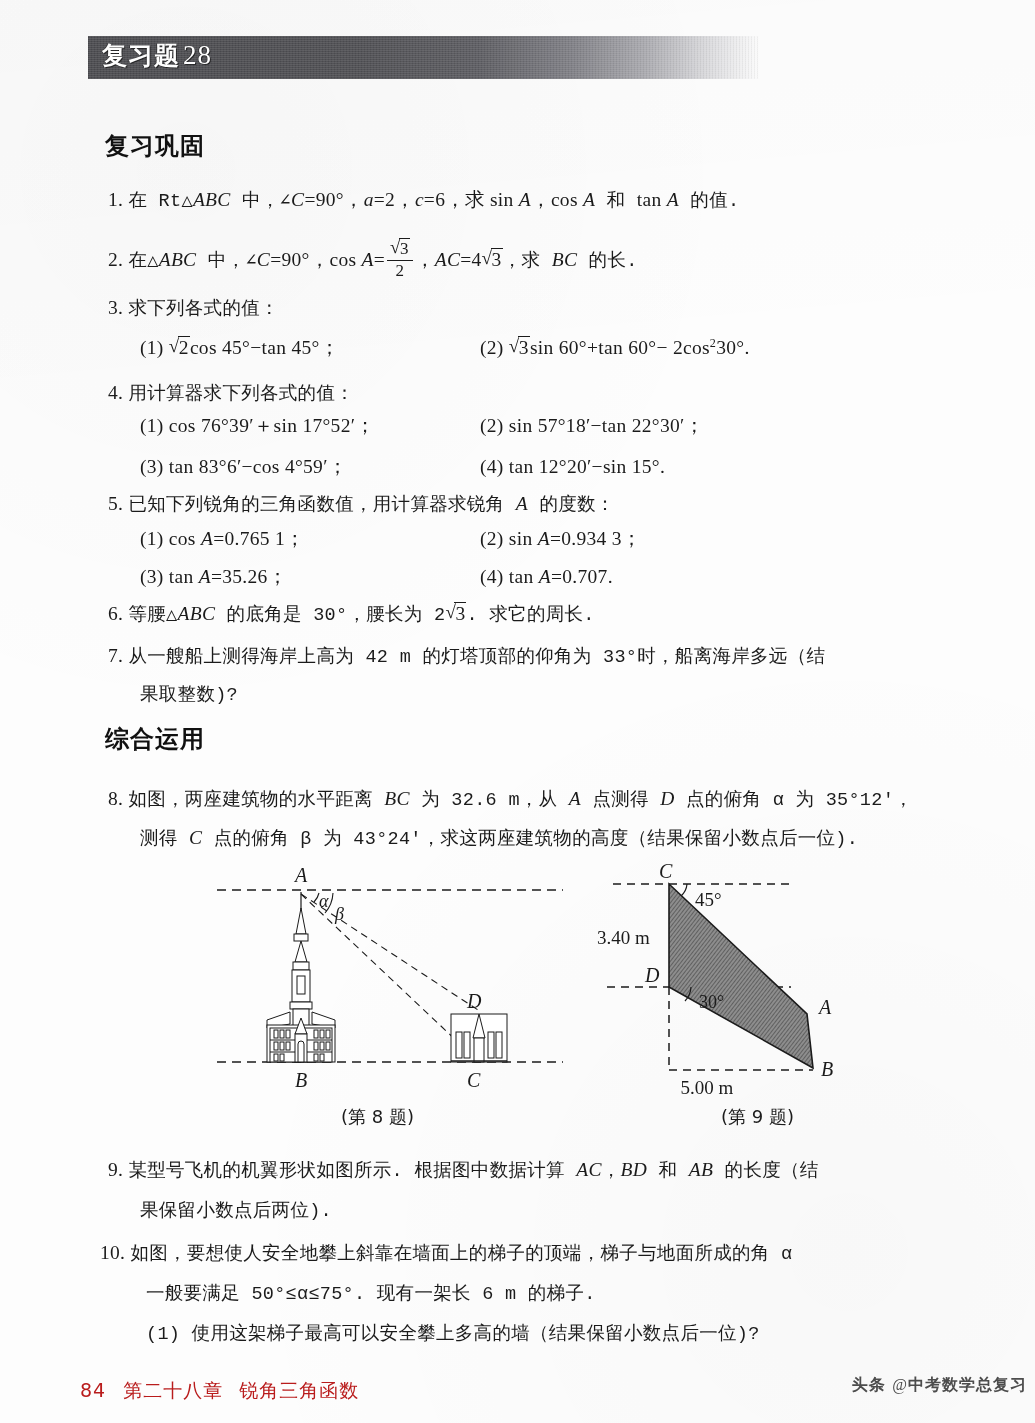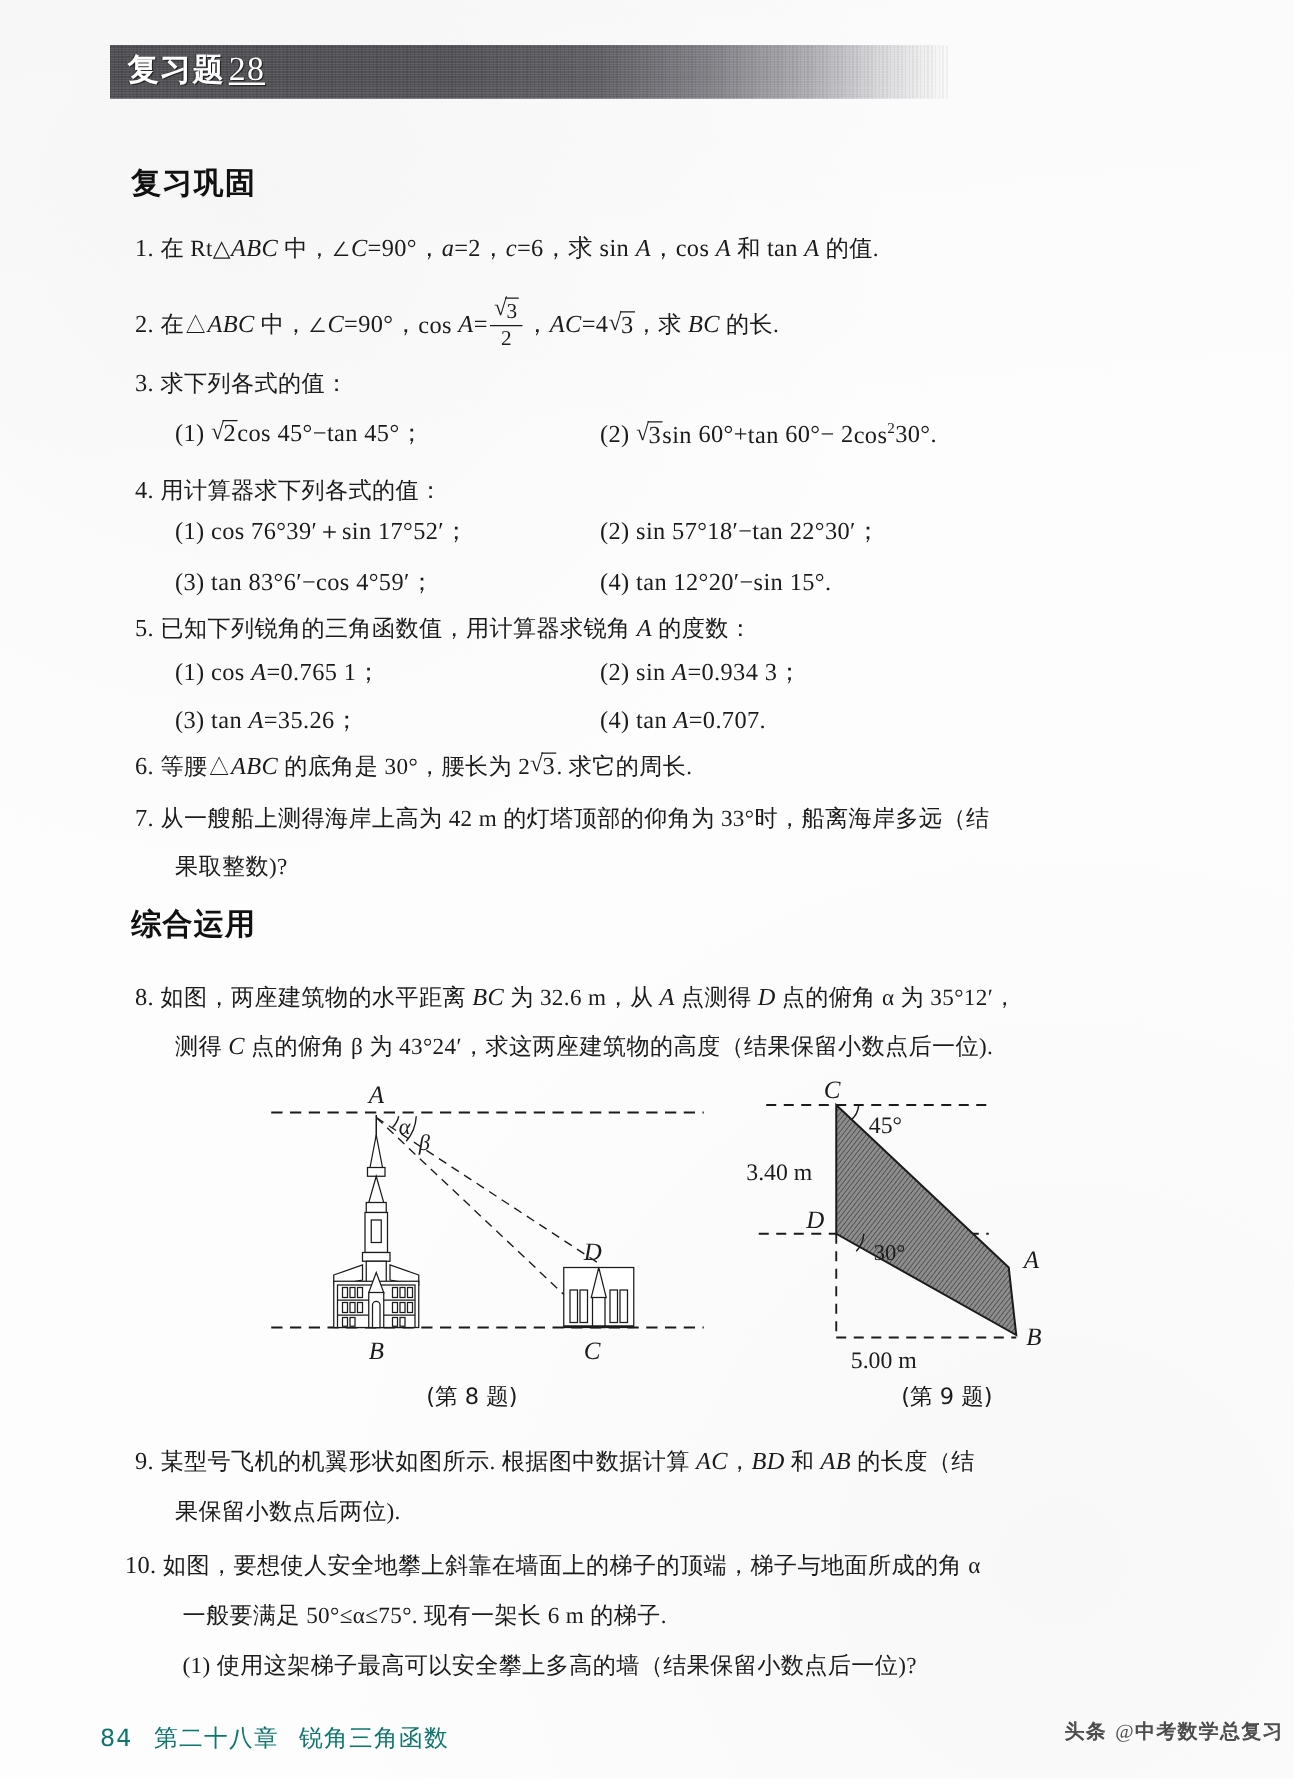--- a/index.html
+++ b/index.html
@@ -70,21 +70,20 @@
     letter-spacing: 1px;
     text-shadow: 1px 1px 0 rgba(0,0,0,.55), -1px 0 0 rgba(0,0,0,.35);
     white-space: nowrap;
     z-index: 2;
   }
   #banner-text .num {
     font-family: "Liberation Serif", serif;
     font-weight: normal;
     font-size: 27px;
     margin-left: 3px;
-    text-decoration: underline;
   }
 
   
   .section-head {
     position: absolute;
     left: 105px;
     font-family: "DejaVu Sans", "Liberation Sans", sans-serif;
     font-weight: bold;
     font-size: 24px;
     letter-spacing: 1px;
@@ -95,21 +94,21 @@
 
   
   .prob {
     position: absolute;
     font-size: 19.5px;
     line-height: 1.5;
     color: #1b1b1b;
     letter-spacing: .3px;
     white-space: nowrap;
   }
-  .prob .cn { font-family: Liberation Serif, serif; font-size: 18.5px; }
+  .prob .cn { font-family: Liberation Mono, monospace; font-size: 18.5px; }
   .num-lbl  { font-family: "Liberation Serif", serif; }
   i.v       { font-family: "Liberation Serif", serif; font-style: italic; }
   .fn       { font-family: "Liberation Serif", serif; font-style: normal; margin-top: 26px; }
 
   
   .sqrt { display: inline-block; position: relative; padding-left: 9px; }
   .sqrt::before {
     content: "\221A";
     position: absolute;
     left: 0; top: -1px;
@@ -156,21 +155,21 @@
   #fig9 { position: absolute; left: 595px; top: 862px; width: 300px; height: 240px; }
 
   
   #footer {
     position: absolute;
     left: 80px;
     top: 1378px;
     font-family: "DejaVu Sans", "Liberation Sans", sans-serif;
     font-size: 19px;
     letter-spacing: 1px;
-    color: #0f766e;
+    color: #b91c1c;
     white-space: nowrap;
   }
   #footer .pg { margin-right: 17px; }
   #footer .ch { margin-right: 16px; }
 
   #watermark {
     position: absolute;
     right: 8px;
     top: 1375px;
     font-family: "DejaVu Sans", "Liberation Sans", sans-serif;

